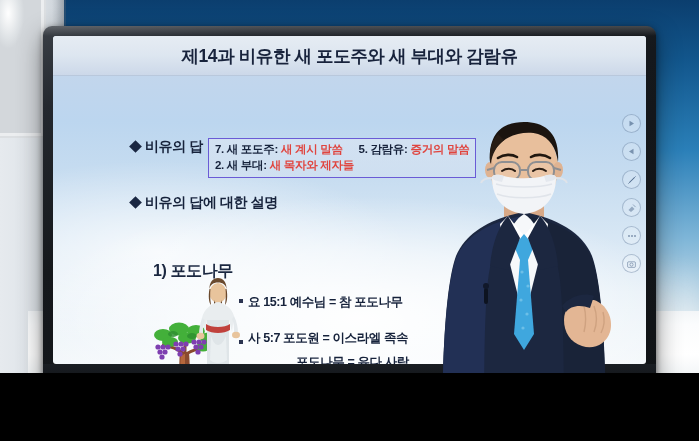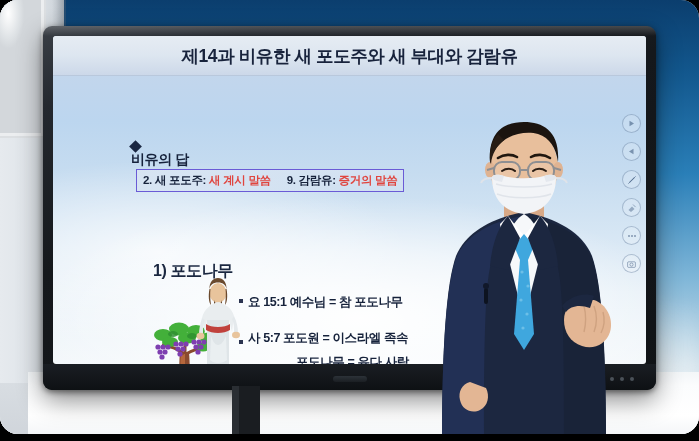--- a/index.html
+++ b/index.html
@@ -2,24 +2,23 @@
 <html lang="ko"><head>
 <meta charset="utf-8">
 <style>
   html,body{margin:0;padding:0;background:#000;}
   body{
     font-family:"Liberation Sans","DejaVu Sans",sans-serif;
     -webkit-font-smoothing:antialiased;
   }
   #stage{
     position:relative;
-    width:699px;height:434px;
+    width:699px;height:373px;
     overflow:hidden;
     background:#e5e5e5;
-    border-radius:18px;
   }
 
   
   .backdrop{
     position:absolute;inset:0;
     background:
       radial-gradient(120% 80% at 62% 118%, rgba(255,255,255,.92) 0%, rgba(255,255,255,.45) 26%, rgba(255,255,255,0) 52%),
       linear-gradient(180deg,#0b3e6e 0%, #12568c 16%, #2a7fb8 40%, #7fb6d8 64%, #cfe0ea 84%, #eef3f6 100%);
   }
   .backdrop-cloud{
@@ -120,21 +119,21 @@
     border-bottom:1px solid #b9c8dc;
   }
   .slide-title{
     position:absolute;left:0;right:0;top:8px;
     text-align:center;
     font-size:17.5px;font-weight:700;letter-spacing:-.4px;
     color:#18233c;
     white-space:nowrap;
   }
 
-  .bullet-row{position:absolute;display:flex;align-items:flex-start;flex-direction:column;}
+  .bullet-row{position:absolute;display:flex;align-items:flex-start;}
   .dia{
     display:inline-block;width:9px;height:9px;
     background:#1a2742;transform:rotate(45deg);
     margin-right:5px;margin-top:4px;flex:0 0 auto;
   }
   .lvl1{font-size:14px;font-weight:700;color:#16223b;letter-spacing:-.4px;white-space:nowrap;}
 
   
   .answer-row{left:78px;top:102px;}
   .answer-box{
@@ -209,29 +208,37 @@
       <div class="slide">
 
         <div class="slide-header"></div>
         <div class="slide-title">제14과 비유한 새 포도주와 새 부대와 감람유</div>
 
         <div class="bullet-row answer-row">
           <span class="dia"></span>
           <span class="lvl1">비유의 답</span>
           <div class="answer-box">
             <div class="ans-line">
-              <span>2. 새 포도주:</span>
+              <span>7. 새 포도주:</span>
               <span class="ans-red">새 계시 말씀</span>
               <span class="ans-gap"></span>
-              <span>9. 감람유:</span>
+              <span>5. 감람유:</span>
               <span class="ans-red">증거의 말씀</span>
             </div>
-          </div>
-        </div>
-
+            <div class="ans-line">
+              <span>2. 새 부대:</span>
+              <span class="ans-red">새 목자와 제자들</span>
+            </div>
+          </div>
+        </div>
+
+        <div class="bullet-row exp-row">
+          <span class="dia"></span>
+          <span class="lvl1">비유의 답에 대한 설명</span>
+        </div>
 
         <div class="sub-row">1) 포도나무</div>
 
         <div class="verse verse-1">
           <span class="sq"></span>
           <span>요 15:1 예수님 = 참 포도나무</span>
         </div>
         <div class="verse verse-2">
           <span class="sq"></span>
           <span>사 5:7 포도원 = 이스라엘 족속</span>

